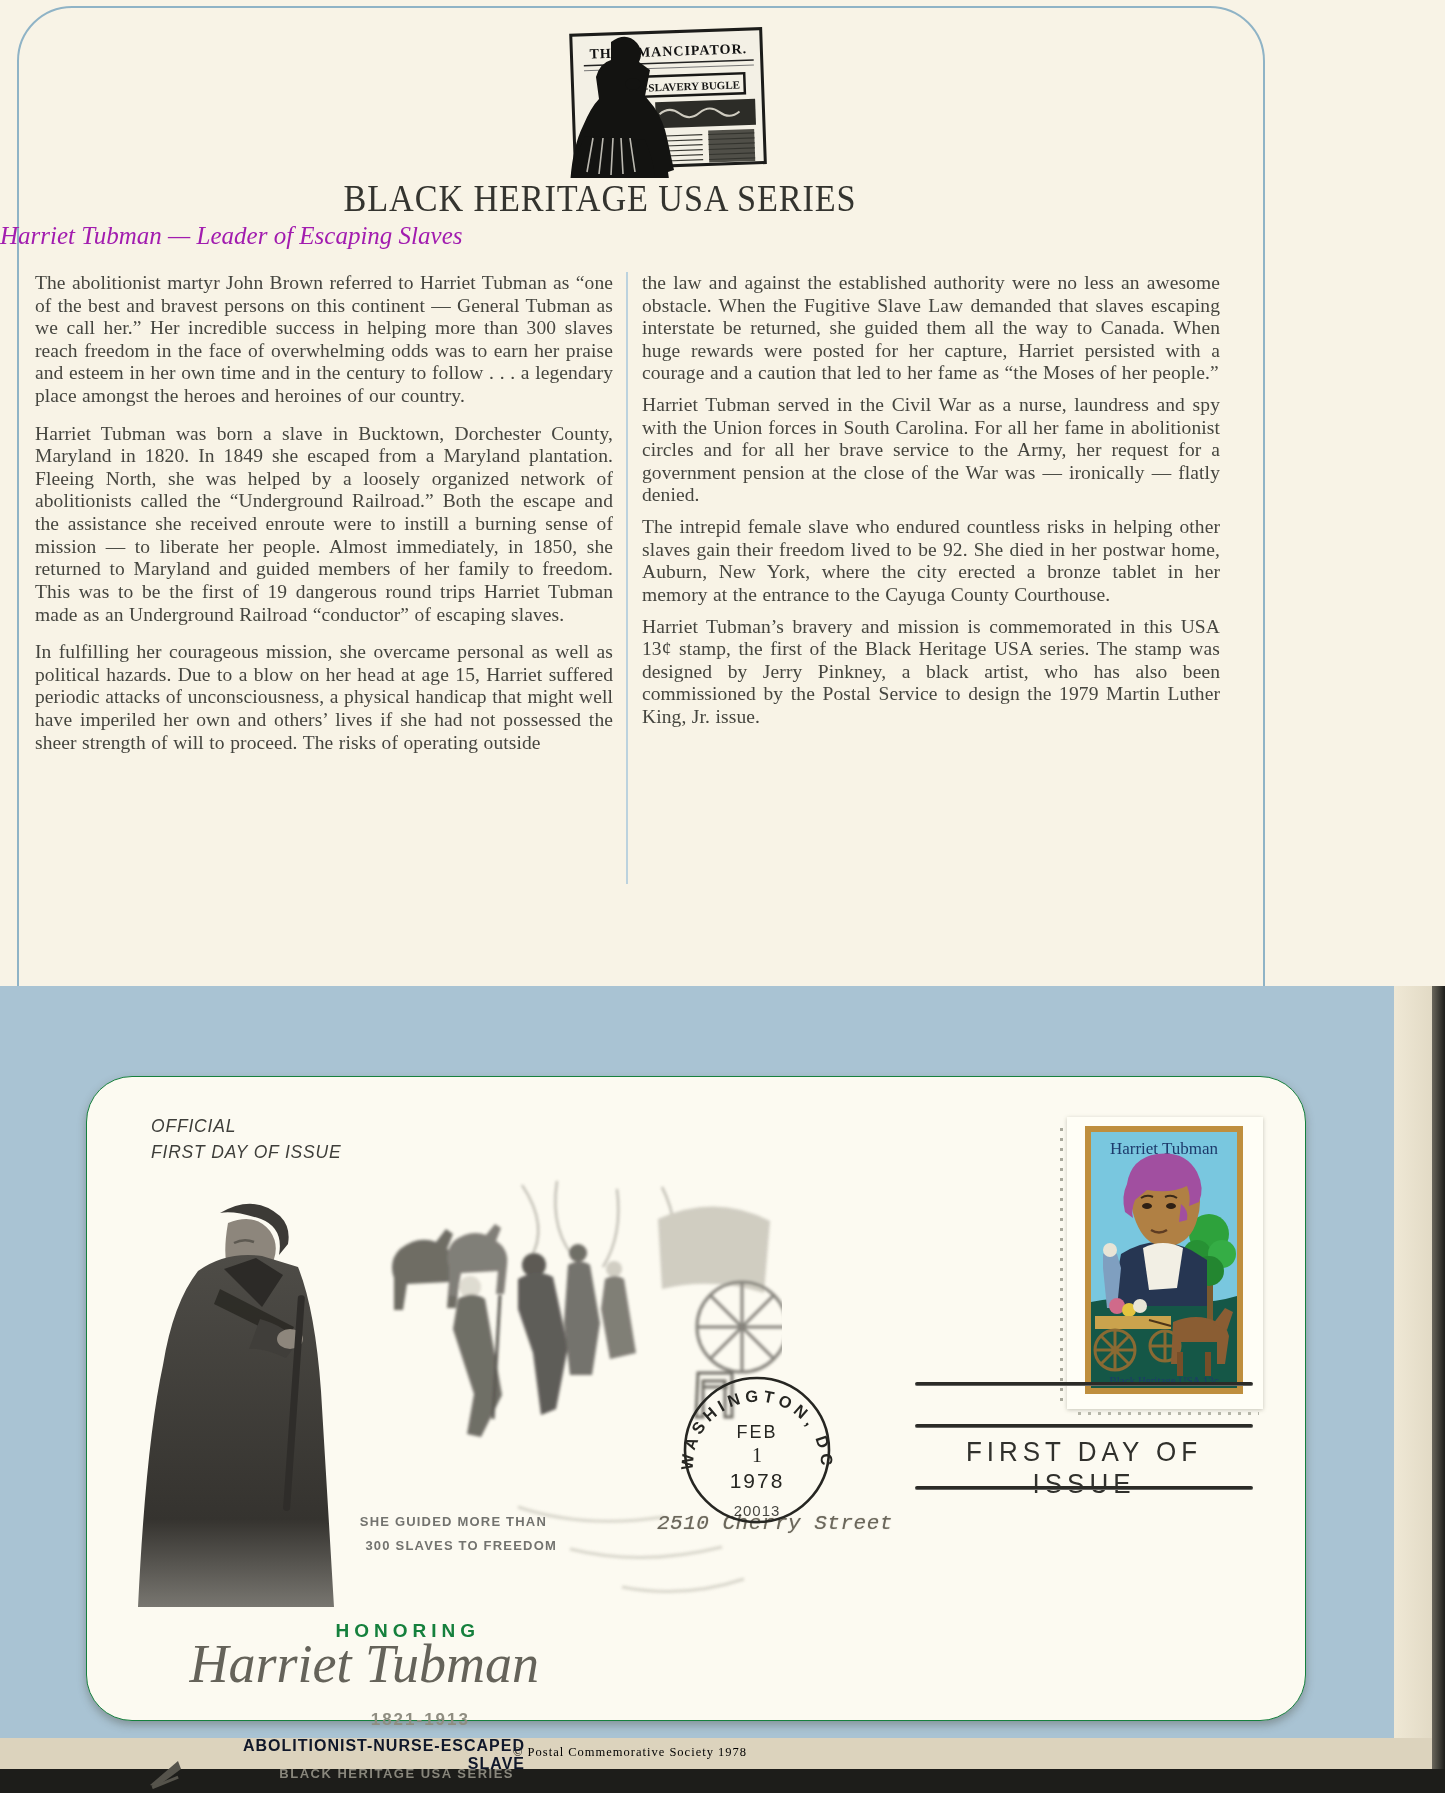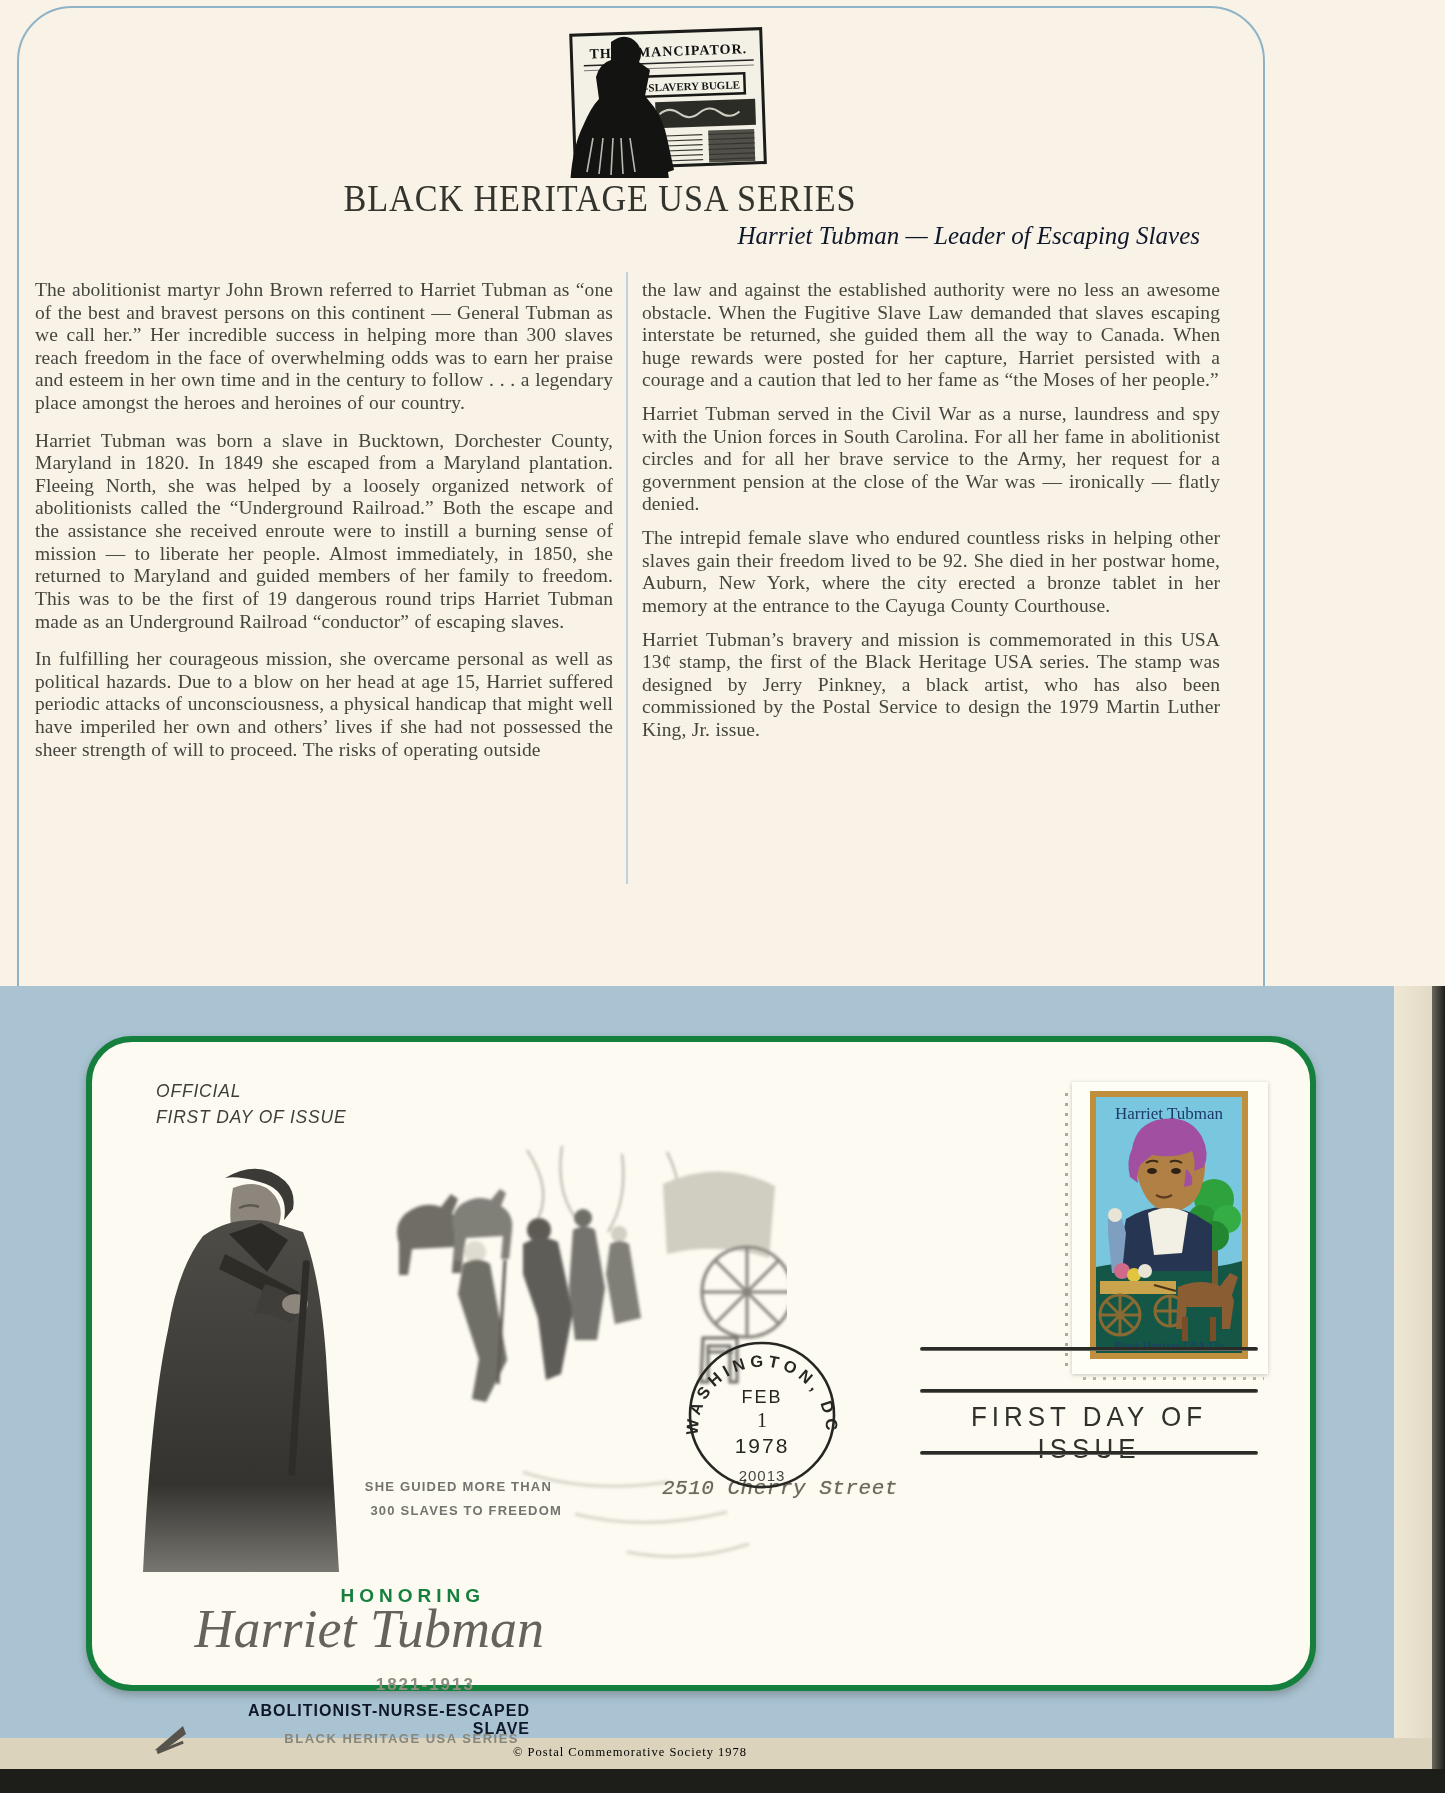--- a/index.html
+++ b/index.html
@@ -6,43 +6,43 @@
   .page{position:relative;width:1445px;height:1793px;background:#f8f3e6;overflow:hidden;
         font-family:"Liberation Serif", serif;}
   
   .border-frame{position:absolute;left:17px;top:6px;width:1244px;height:1500px;
         border:2px solid #8fb3c6;border-radius:55px;}
   
   .masthead{position:absolute;left:515px;top:18px;width:260px;height:160px;}
   .title{position:absolute;left:0;top:176px;width:1200px;text-align:center;margin:0;
         font-size:38px;font-weight:400;color:#34342f;letter-spacing:1px;
         transform:scaleX(.9);transform-origin:600px 0;}
-  .subtitle{position:absolute;left:0;top:222px;width:1200px;text-align:right;
-        font-style:italic;font-size:25px;color:#0f172a;}
+  .subtitle{position:absolute;left:0;top:222px;width:1200px;text-align:left;
+        font-style:italic;font-size:25px;color:#a21caf;}
   
   .col{position:absolute;top:268px;width:578px;font-size:19.5px;line-height:1.16;
         color:#45453f;text-align:justify;letter-spacing:.1px;word-spacing:.5px;}
-  .col p{margin:11px 0 15px 0;}
+  .col p{margin:4px 0 15px 0;}
   .col-left{left:35px;}
   .col-right{left:642px;}
   .col-right p{margin-bottom:9px;}
   .col-divider{position:absolute;left:626px;top:272px;width:2px;height:612px;background:#bcd2de;}
   
   .blue-band{position:absolute;left:0;top:986px;width:1394px;height:752px;background:#a9c3d3;}
   .edge-cream{position:absolute;left:1394px;top:986px;width:38px;height:807px;
         background:linear-gradient(to right,#efe8d5,#e2dac5);}
   .edge-dark{position:absolute;left:1432px;top:986px;width:13px;height:807px;
         background:linear-gradient(to right,#6a675c,#1d1d1a);}
   .bottom-beige{position:absolute;left:0;top:1738px;width:1432px;height:31px;background:#dcd3bd;}
   .copyright{position:absolute;left:0;top:1745px;width:1260px;text-align:center;
         font-size:12.5px;color:#000000;letter-spacing:1px;filter:blur(.4px);}
   .bottom-dark{position:absolute;left:0;top:1769px;width:1445px;height:24px;background:#1d1d1a;}
   
-  .envelope{position:absolute;left:86px;top:1036px;width:1218px;height:643px;border-radius:46px;
-        background:#fcfaf1;border:6px solid #15803d;box-shadow:0 4px 9px rgba(60,60,45,.35);}
+  .envelope{position:absolute;left:86px;top:1076px;width:1218px;height:643px;border-radius:46px;
+        background:#fcfaf1;border:1px solid #15803d;box-shadow:0 4px 9px rgba(60,60,45,.35);}
   .official{position:absolute;left:64px;top:36px;font-family:"Liberation Sans",sans-serif;
         font-style:italic;font-size:17.5px;line-height:26px;letter-spacing:.8px;color:#3e3e3a;}
   .cachet{position:absolute;left:15px;top:100px;width:680px;height:480px;}
   .cachet-text{position:absolute;text-align:right;color:#73736f;}
   .cap1{left:245px;top:337px;width:200px;font-family:"Liberation Sans",sans-serif;
         font-size:13px;font-weight:bold;letter-spacing:1.2px;filter:blur(.3px);}
   .cap2{left:255px;top:361px;width:200px;font-family:"Liberation Sans",sans-serif;
         font-size:13px;font-weight:bold;letter-spacing:1.2px;filter:blur(.3px);}
   .honoring{left:178px;top:443px;width:200px;font-family:"Liberation Sans",sans-serif;
         font-size:19px;font-weight:bold;letter-spacing:5px;color:#15803d;filter:blur(.5px);}

